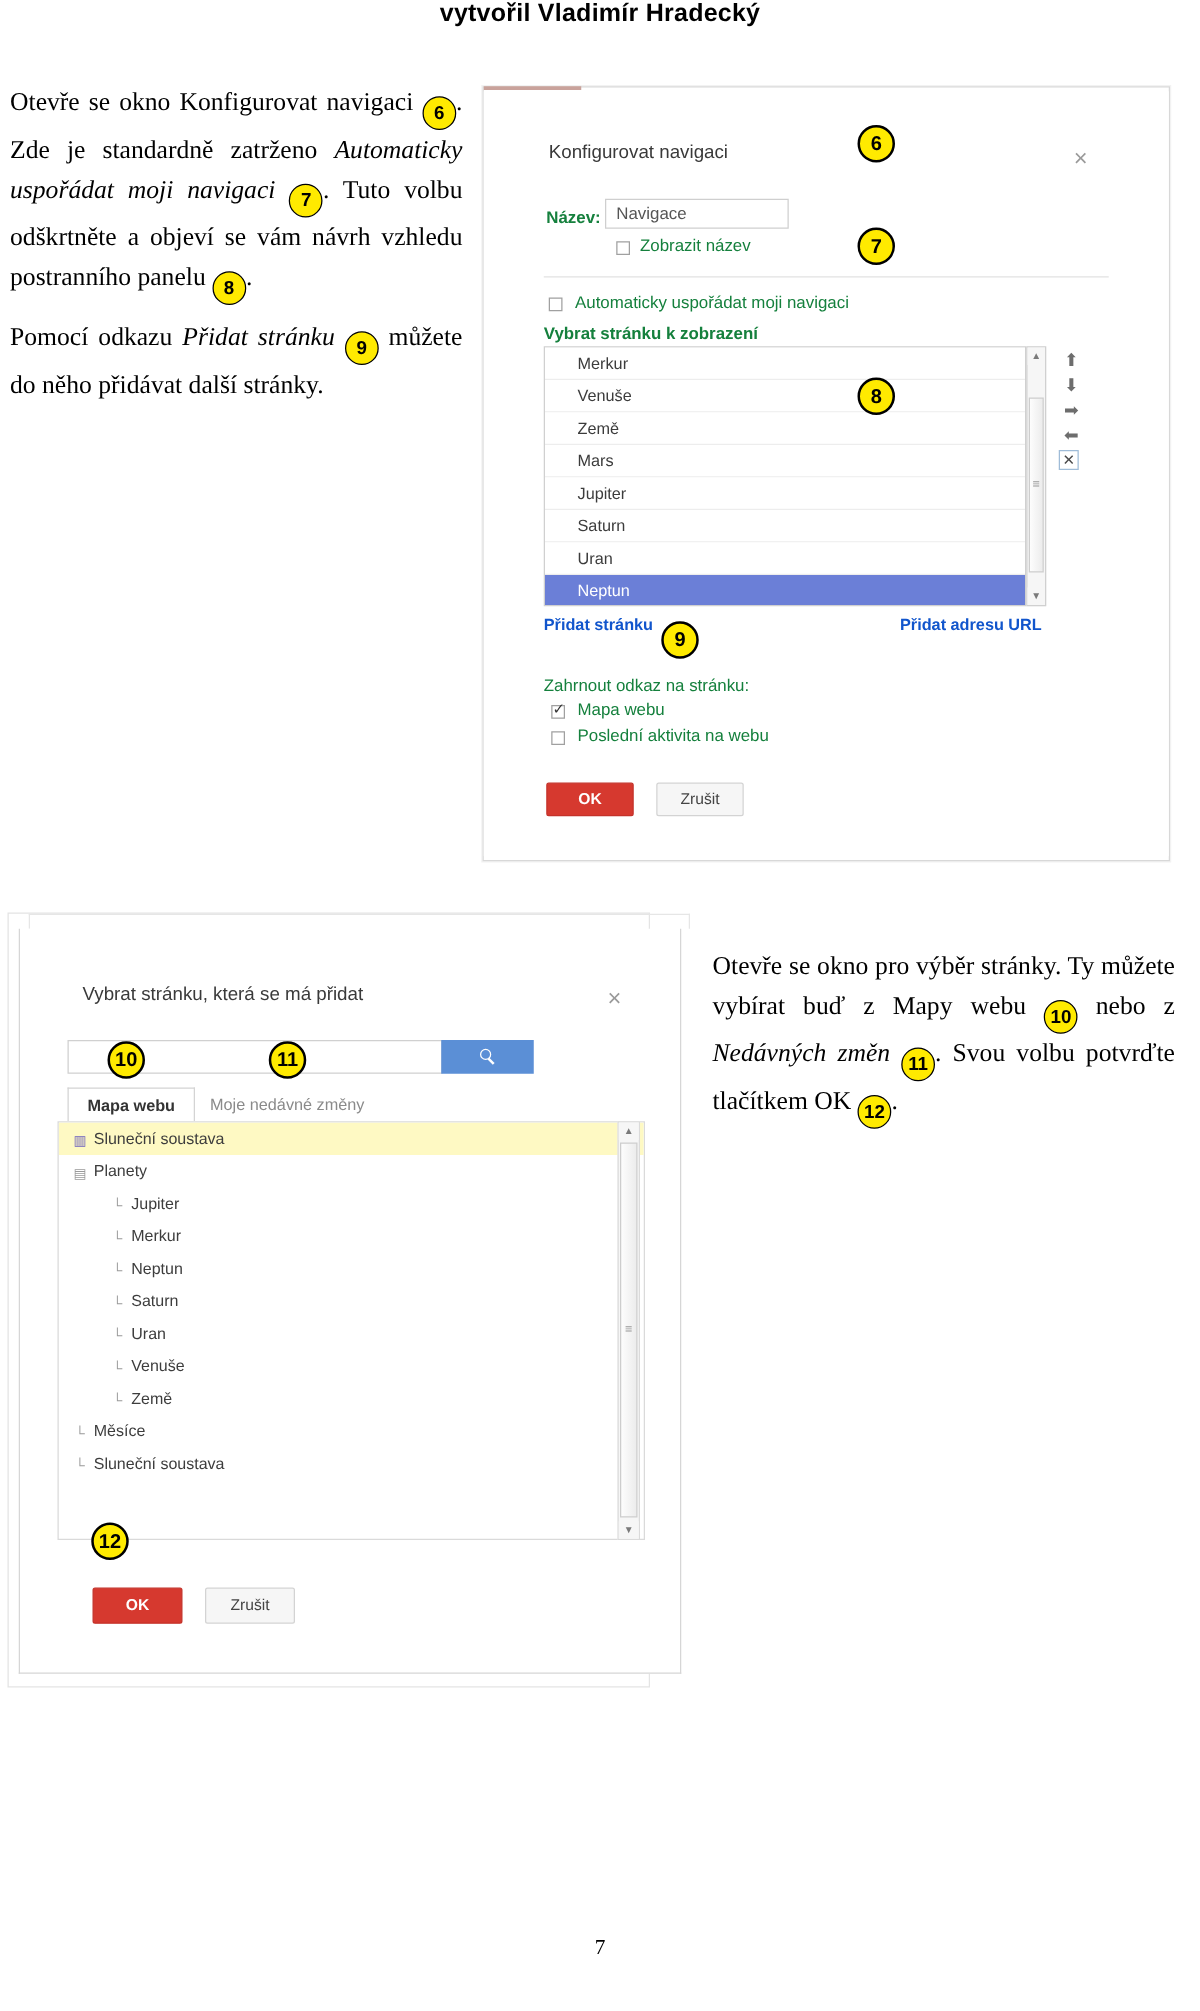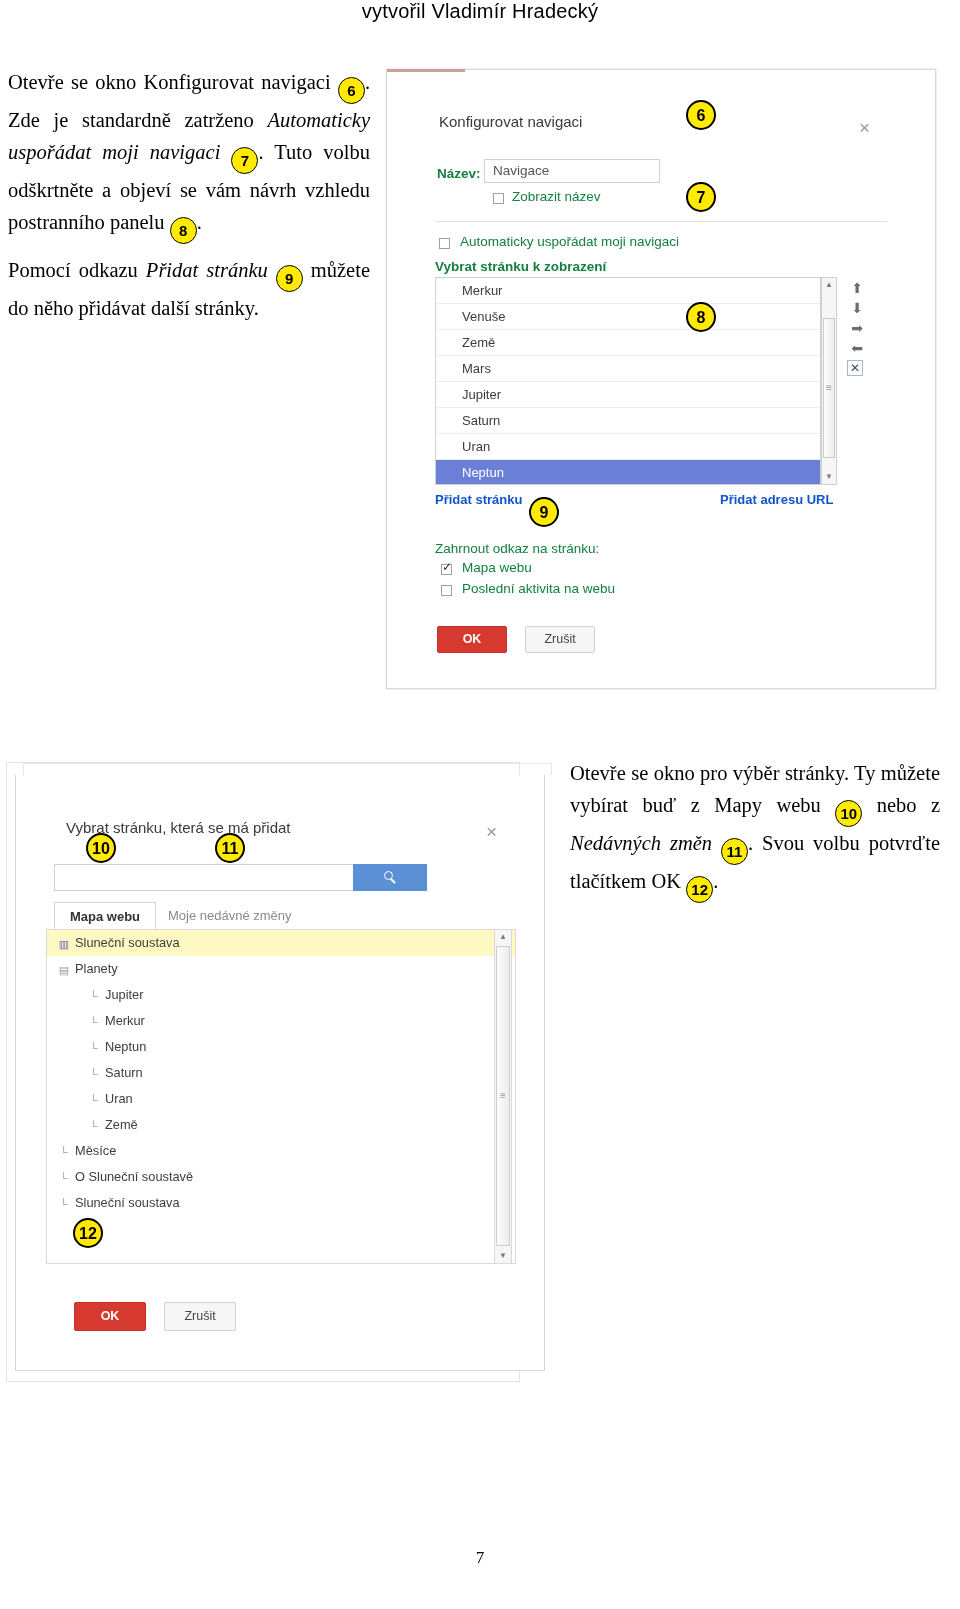--- a/index.html
+++ b/index.html
@@ -17,21 +17,21 @@
   }
 
   
   .doc-header {
     position: absolute;
     top: 0px;
     left: 0;
     width: 960px;
     text-align: center;
     font-family: "Liberation Sans", sans-serif;
-    font-weight: normal;
+    font-weight: bold;
     font-size: 20px;
     letter-spacing: 0.2px;
     color: #000;
   }
 
   
   .body-text {
     font-family: "Liberation Serif", serif;
     font-size: 20.5px;
     line-height: 32px;
@@ -137,21 +137,21 @@
   #cfg-title { left: 52px; top: 40px; }
   #cfg-close { left: 472px; top: 45px; }
 
   .lbl { position: absolute; font-size: 13.5px; color: #15803d; }
   .lbl.bold { font-weight: bold; }
 
   #cfg-nazev-label { left: 50px; top: 93px; font-weight: bold; font-size: 13.5px; }
   #cfg-nazev-input {
     position: absolute;
     left: 97px; top: 86px;
-    width: 176px; height: 24px;
+    width: 147px; height: 24px;
     border: 1px solid #cfcfcf;
     background: #fff;
     font-size: 13.5px;
     color: #555;
     padding: 0 0 0 8px;
     line-height: 22px;
     box-sizing: border-box;
     font-family: "Liberation Sans", sans-serif;
   }
 
@@ -318,21 +318,21 @@
     border-radius: 2px;
     box-sizing: border-box;
     cursor: default;
   }
   #cfg-ok     { left: 50px; top: 553px; width: 70px; height: 27px; line-height: 25px; }
   #cfg-cancel { left: 138px; top: 553px; width: 70px; height: 27px; line-height: 25px; }
 
   
   #shot-pick {
     left: 6px;
-    top: 762px;
+    top: 730px;
     width: 514px;
     height: 620px;
     border: 1px solid #e4e4e4;
     padding-left: 43px;
   }
   #shot-pick .outer-frame {
     position: absolute;
     left: 16px; top: 0px;
     width: 529px; height: 12px;
     border: 1px solid #e6e6e6;
@@ -556,23 +556,23 @@
     </div>
 
     <div id="pick-tree">
         <div class="trow hl ind0"><span class="tico page">▥</span><span class="tlabel">Sluneční soustava</span></div>
         <div class="trow ind1"><span class="tico">▤</span><span class="tlabel">Planety</span></div>
         <div class="trow ind2"><span class="tico">└</span><span class="tlabel">Jupiter</span></div>
         <div class="trow ind2"><span class="tico">└</span><span class="tlabel">Merkur</span></div>
         <div class="trow ind2"><span class="tico">└</span><span class="tlabel">Neptun</span></div>
         <div class="trow ind2"><span class="tico">└</span><span class="tlabel">Saturn</span></div>
         <div class="trow ind2"><span class="tico">└</span><span class="tlabel">Uran</span></div>
+        <div class="trow ind2"><span class="tico">└</span><span class="tlabel">Venuše</span></div>
         <div class="trow ind2"><span class="tico">└</span><span class="tlabel">Země</span></div>
         <div class="trow ind1"><span class="tico">└</span><span class="tlabel">Měsíce</span></div>
-        <div class="trow ind1"><span class="tico">└</span><span class="tlabel">O Sluneční soustavě</span></div>
         <div class="trow ind1"><span class="tico">└</span><span class="tlabel">Sluneční soustava</span></div>
       </div>
 
     <div id="pick-tree-scroll" class="vscroll">
       <div class="arrow up">▲</div>
       <div class="thumb" style="top:16px;height:300px;"></div>
       <div class="arrow down">▼</div>
     </div>
 
     <div id="pick-ok" class="btn-ok">OK</div>

